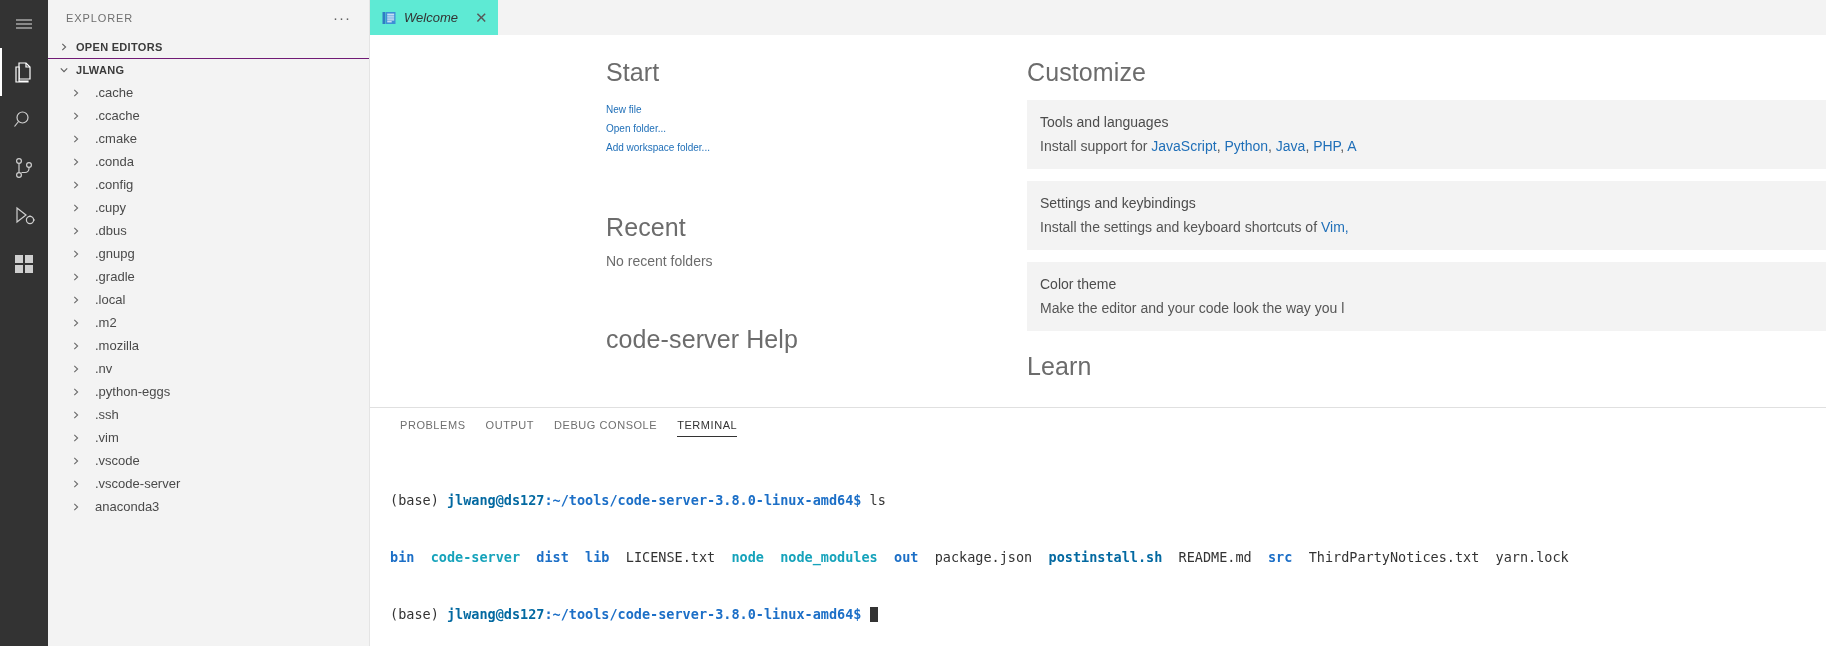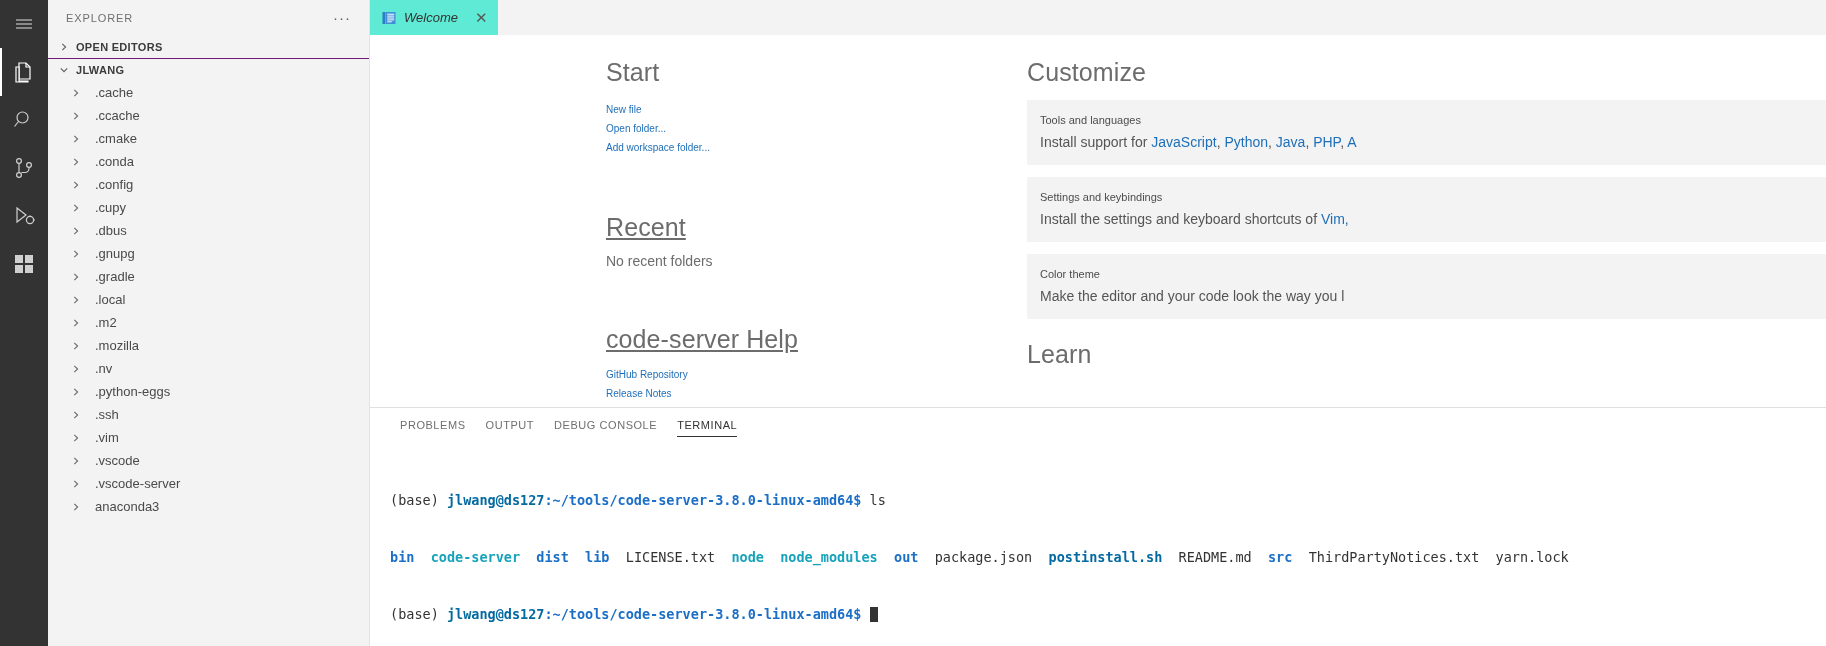--- a/index.html
+++ b/index.html
@@ -77,34 +77,34 @@
     position:absolute; inset:0; display:flex; padding-top:24px;
     justify-content:center; gap:0;
   }
   .wcol-left { width:646px; flex:0 0 646px; padding-left:236px; }
   .wcol-right { width:auto; flex:1; padding-left:11px; }
 
   .w-h2 {
     font-size:25px; font-weight:normal; color:#6c6c6c; line-height:1.1;
     margin-bottom:13px; letter-spacing:.1px;
   }
-  .w-h2.tight { margin-bottom:11px;text-decoration:underline; }
+  .w-h2.tight { margin-bottom:11px; }
   .w-link {
     display:block; color:#1f6fb8; font-size:10px; line-height:19px; cursor:pointer;
     width:max-content;
   }
   .w-muted { color:#6c6c6c; font-size:14px; line-height:19px; }
   .w-gap-1 { height:57px; }
   .w-gap-2 { height:55px; }
 
   .card {
     background:#f3f3f3; padding:14px 18px 15px 13px; margin-bottom:12px;
     cursor:pointer; width:100%;
   }
-  .card-title { font-size:11px; color:#4c4c4c; margin-bottom:8px; }
+  .card-title { font-size:14px; color:#4c4c4c; margin-bottom:8px; }
   .card-desc { font-size:14px; color:#555555; white-space:nowrap; }
   .card-desc a { color:#1f6fb8; cursor:pointer; }
   .w-learn { margin-top:22px; }
 
   
   .panel {
     flex:0 0 239px; height:239px; background:#ffffff; border-top:1px solid #e0e0e0;
     display:flex; flex-direction:column;
   }
   .panel-tabs { height:35px; flex:0 0 35px; display:flex; align-items:center; padding-left:20px; gap:0; }
@@ -409,25 +409,20 @@
             </div>
 
           <div class="w-gap-1"></div>
 
           <div class="w-h2 tight">Recent</div>
           <div class="w-muted">No recent folders</div>
 
           <div class="w-gap-2"></div>
 
           <div class="w-h2 tight">code-server Help</div>
-          <div id="help-links">
-              <span class="w-link">GitHub Repository</span>
-              <span class="w-link">Release Notes</span>
-              <span class="w-link">Issue Tracker</span>
-            </div>
         </div>
 
         <div class="wcol-right">
           <div class="w-h2">Customize</div>
           <div id="customize-cards">
               <div class="card">
                 <div class="card-title">Tools and languages</div>
                 <div class="card-desc">Install support for <a>JavaScript</a>, <a>Python</a>, <a>Java</a>, <a>PHP</a>, <a>A</a></div>
               </div>
               <div class="card">

